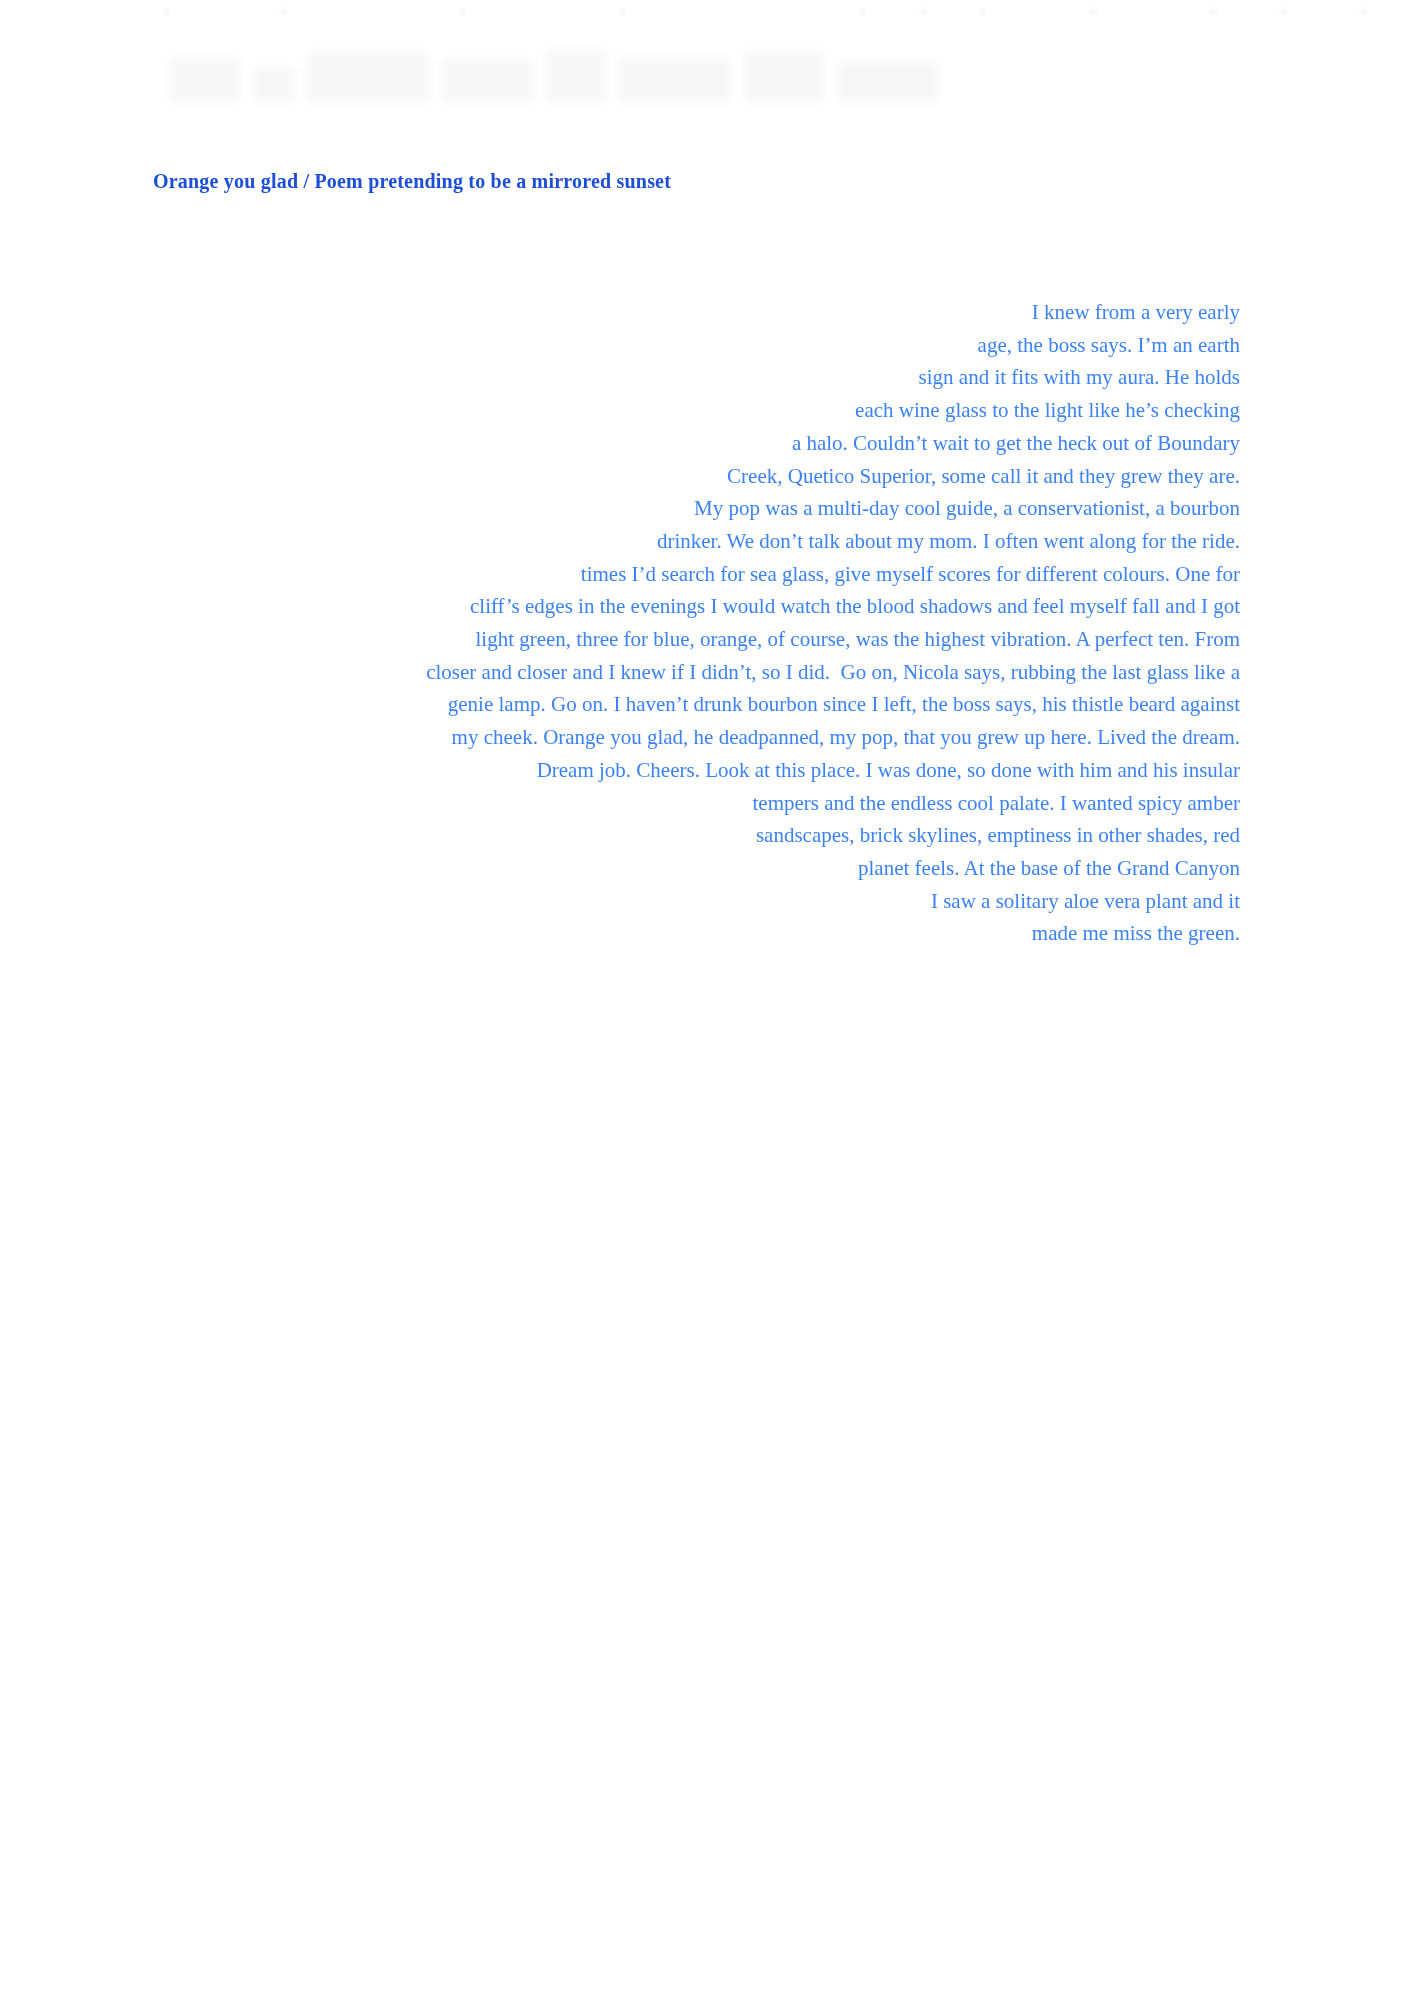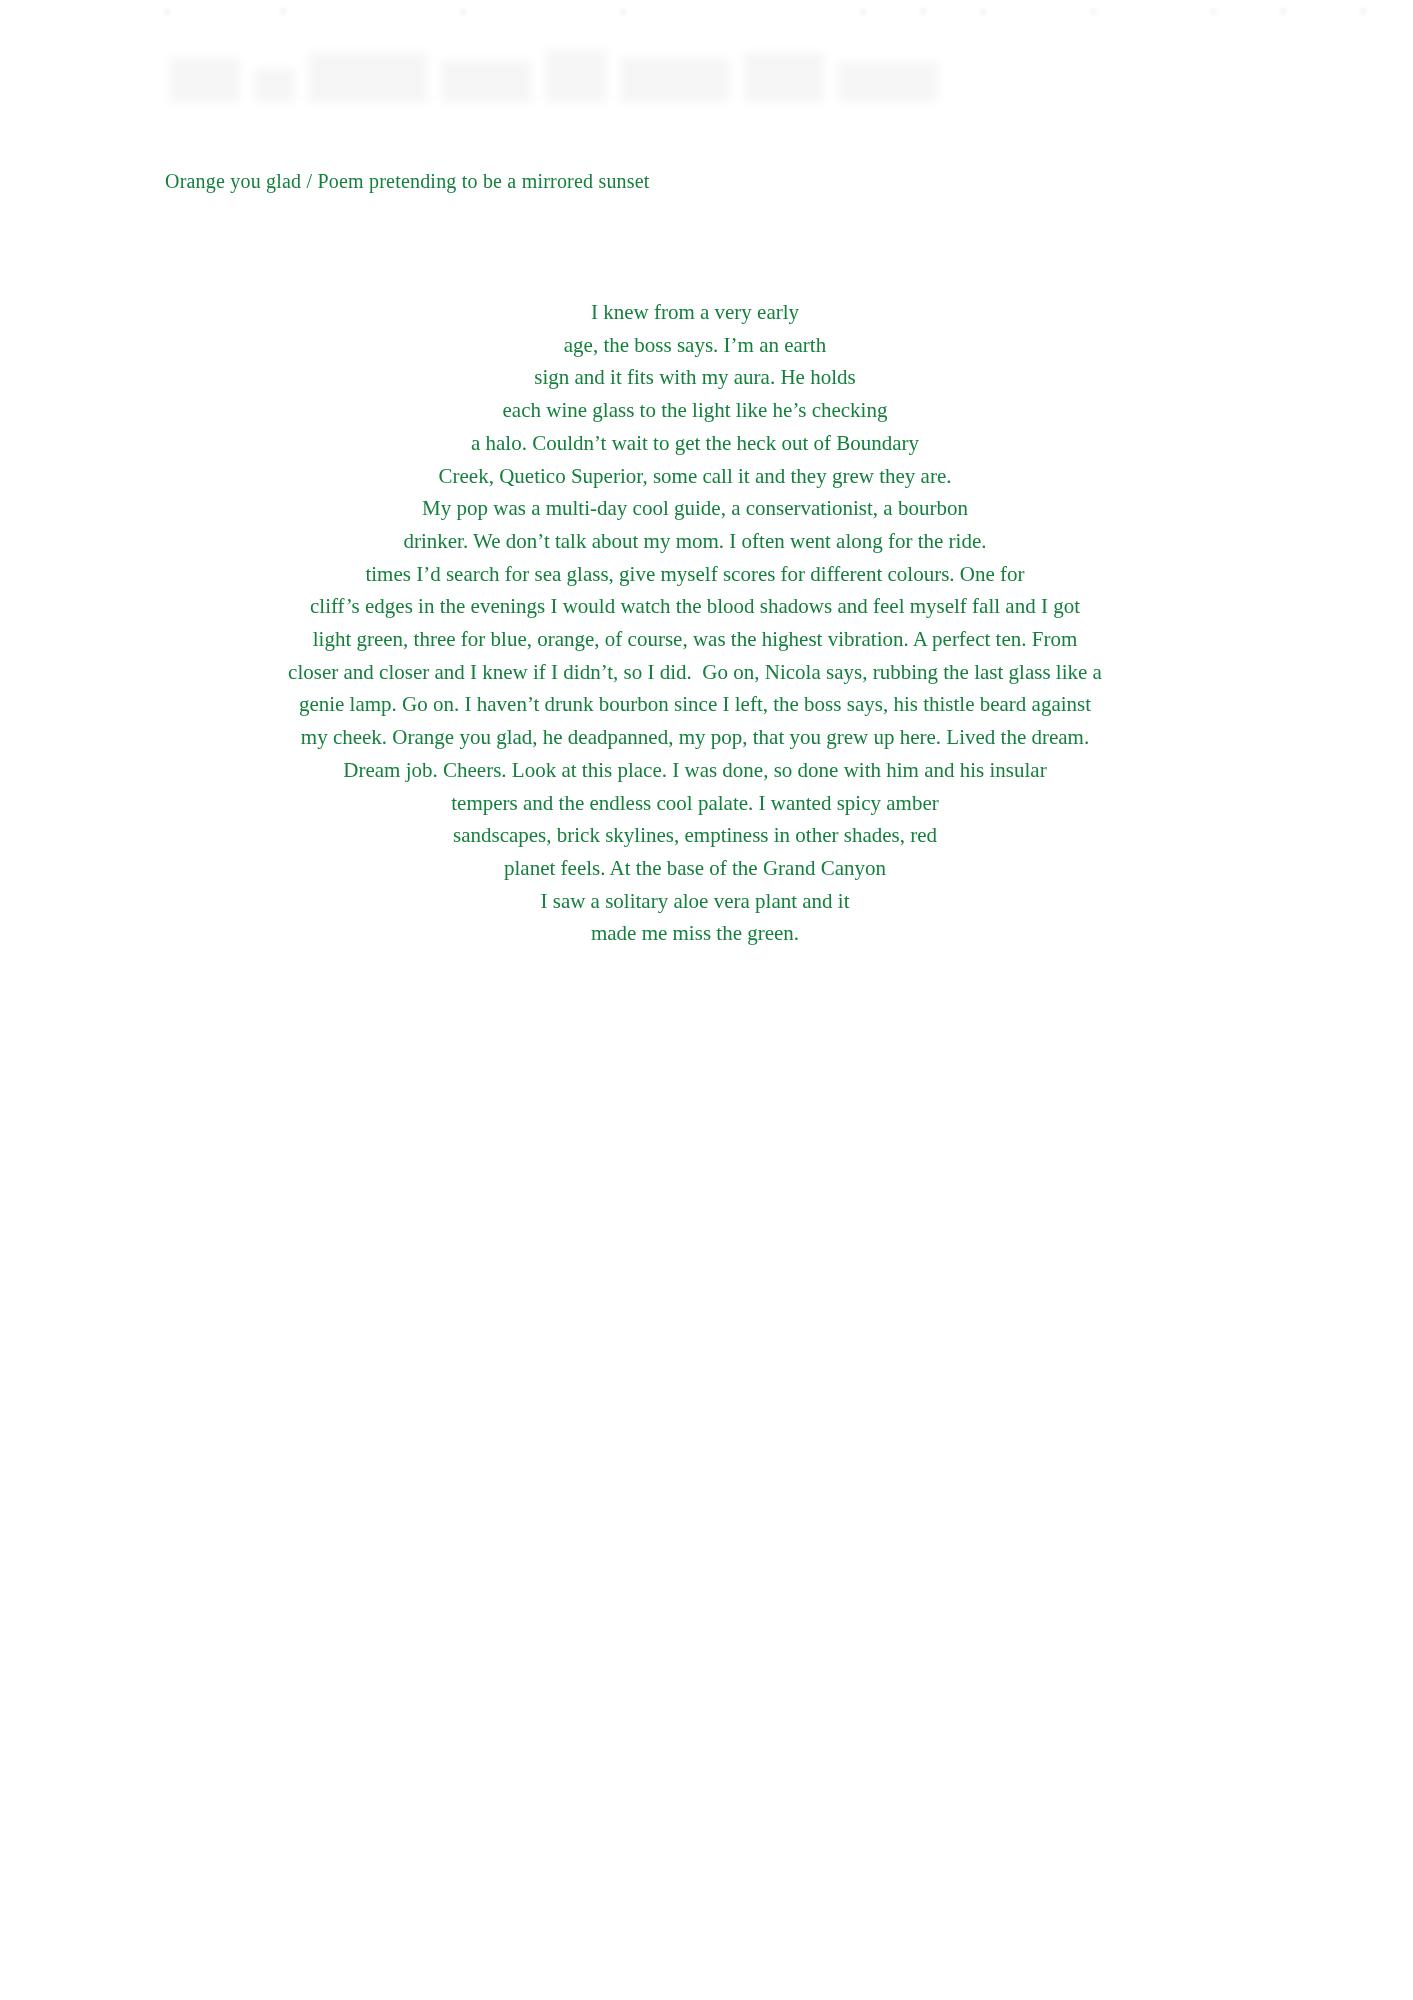--- a/index.html
+++ b/index.html
@@ -49,36 +49,35 @@
     height: 7px;
     background: rgba(0,0,0,0.028);
     filter: blur(1px);
   }
 
   .title {
     position: absolute;
     left: 153px;
     top: 170px;
     font-size: 20px;
-    font-weight: normal;
+    font-weight: bold;
     letter-spacing: 0.2px;
     white-space: pre;
-    color: #15803d;
-    margin-left: 12px;
+    color: #1d4ed8;
   }
 
   .poem {
     position: absolute;
     left: 150px;
     top: 296px;
     width: 1090px;
-    text-align: center;
+    text-align: right;
     font-size: 21px;
     line-height: 32.7px;
-    color: #15803d;
+    color: #3b82f6;
   }
   .poem .poem-line {
     white-space: pre;      
   }
 </style>
 </head>
 <body>
 
 <div class="page">
 

